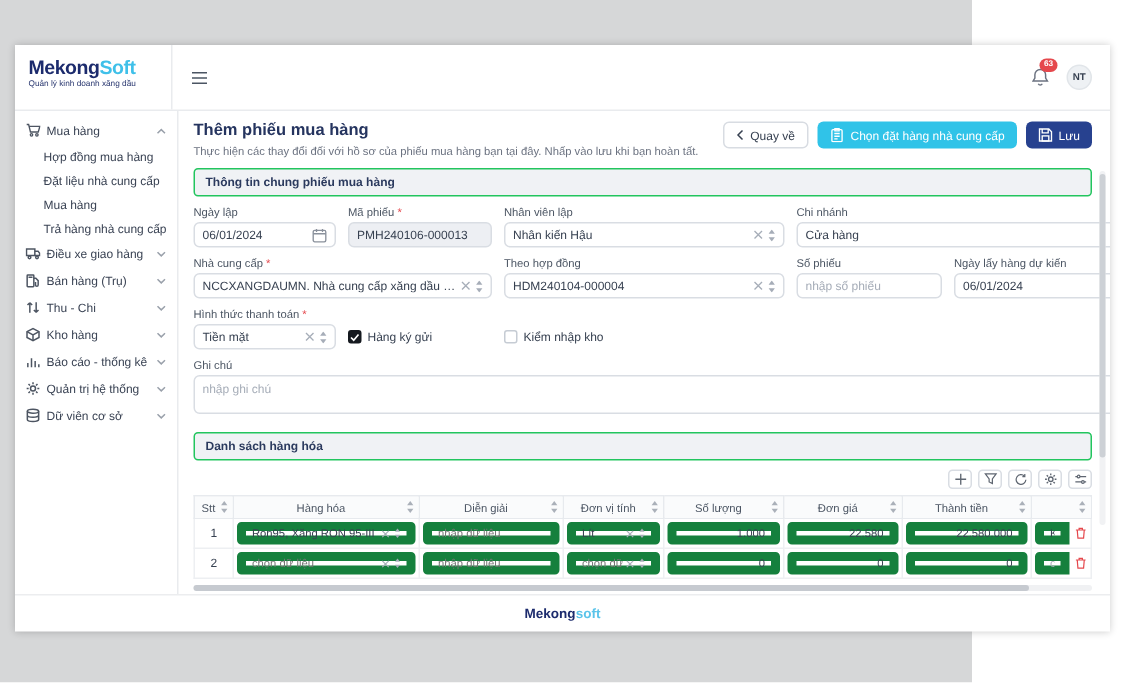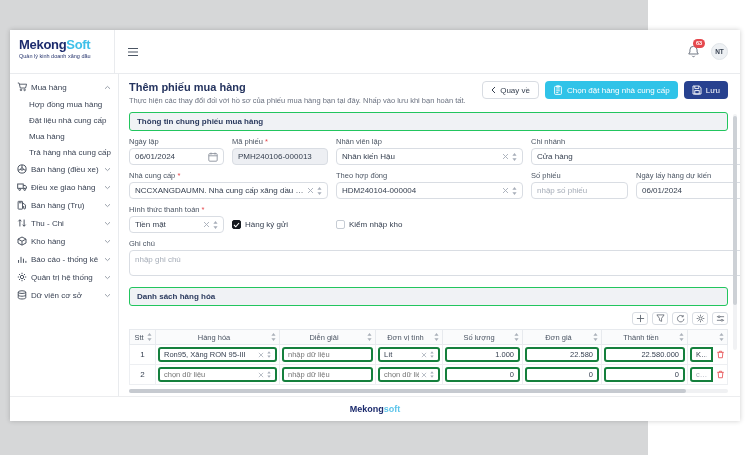--- a/index.html
+++ b/index.html
@@ -81,21 +81,21 @@
   .tbbtn { width:16px; height:13px; border:1px solid #d9dde3; border-radius:3px; background:#fff;
            display:flex; align-items:center; justify-content:center; color:#5f6671; padding:0; cursor:pointer; }
   .tbl { width:100%; border-collapse:collapse; table-layout:fixed; }
   .tbl th { background:#fafbfc; border:1px solid #e7eaee; font-size:7.5px; color:#4b5563;
             font-weight:normal; height:15px; position:relative; padding:0 9px 0 2px;
             text-align:center; white-space:nowrap; overflow:hidden; cursor:pointer; }
   .sortic { position:absolute; right:3px; top:50%; transform:translateY(-50%);
             color:#aab0b9; display:flex; }
   .tbl td { border:1px solid #edeff2; padding:2px; height:19px; vertical-align:middle; overflow:hidden; }
   td.stt { text-align:center; font-size:8px; color:#374151; }
-  .cibox { height:15px; border:2px solid #15803d; border-radius:3px; display:flex;
+  .cibox { height:15px; border:6px solid #15803d; border-radius:3px; display:flex;
            align-items:center; padding:0 4px; font-size:7.5px; color:#374151;
            background:#fff; gap:2px; }
   .cibox input { flex:1; min-width:0; border:0; outline:0; background:transparent;
                  font:inherit; color:inherit; padding:0; }
   .num input { text-align:right; }
   .lastwrap { display:flex; align-items:center; gap:3px; }
   .lastwrap .cibox { flex:1; min-width:0; border-radius:3px 0 0 3px; }
   .trash { color:#e5484d; display:flex; flex:0 0 auto; cursor:pointer; }
 
   .hscroll { height:4px; background:#f0f1f3; border-radius:2px; margin:4px 0 3px; position:relative; }
@@ -157,35 +157,20 @@
               <svg width="7" height="5" viewBox="0 0 7 5" fill="none" stroke="currentColor" stroke-width="1">
                 <path d="M1 3.8 3.5 1.4 6 3.8"></path>
               </svg>
             </span>
       </div>
       <div class="schild">Hợp đồng mua hàng</div>
       <div class="schild">Đặt liệu nhà cung cấp</div>
       <div class="schild">Mua hàng</div>
       <div class="schild">Trả hàng nhà cung cấp</div>
 
-      <div class="sitem">
-        <span class="sic">
-              <svg viewBox="0 0 9 9" fill="none" stroke="currentColor" stroke-width="0.9">
-                <circle cx="4.5" cy="4.5" r="3.7"></circle>
-                <circle cx="4.5" cy="4.5" r="1.1"></circle>
-                <path d="M4.5.8v2.6M1 5.6l2.5-.7M8 5.6 5.5 4.9"></path>
-              </svg>
-            </span>
-        <span class="slabel">Bán hàng (điều xe)</span>
-        <span class="chev">
-              <svg width="7" height="5" viewBox="0 0 7 5" fill="none" stroke="currentColor" stroke-width="1">
-                <path d="M1 1.2 3.5 3.6 6 1.2"></path>
-              </svg>
-            </span>
-      </div>
       <div class="sitem">
         <span class="sic">
               <svg viewBox="0 0 9 9" fill="none" stroke="currentColor" stroke-width="0.9">
                 <rect x=".6" y="1.8" width="5" height="3.9"></rect>
                 <path d="M5.6 3.1h1.9l1 1.3v1.3H5.6"></path>
                 <circle cx="2.4" cy="6.8" r=".8"></circle>
                 <circle cx="6.9" cy="6.8" r=".8"></circle>
               </svg>
             </span>
         <span class="slabel">Điều xe giao hàng</span>

